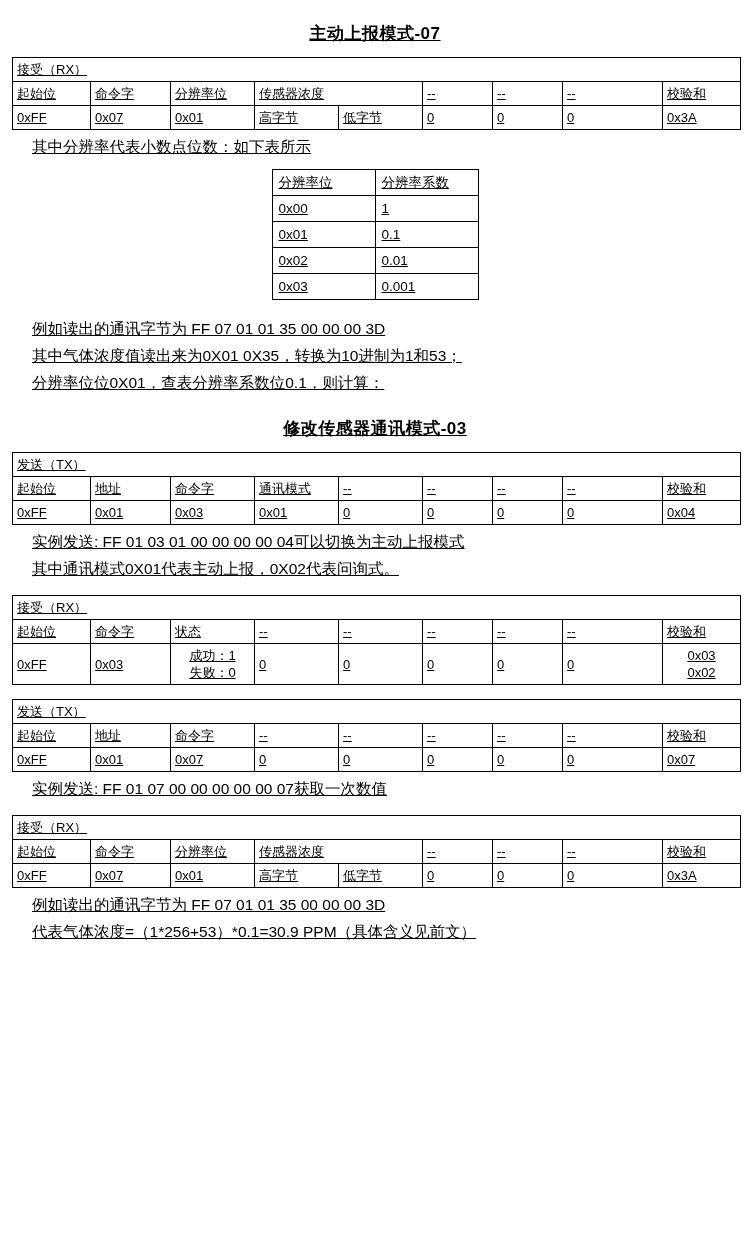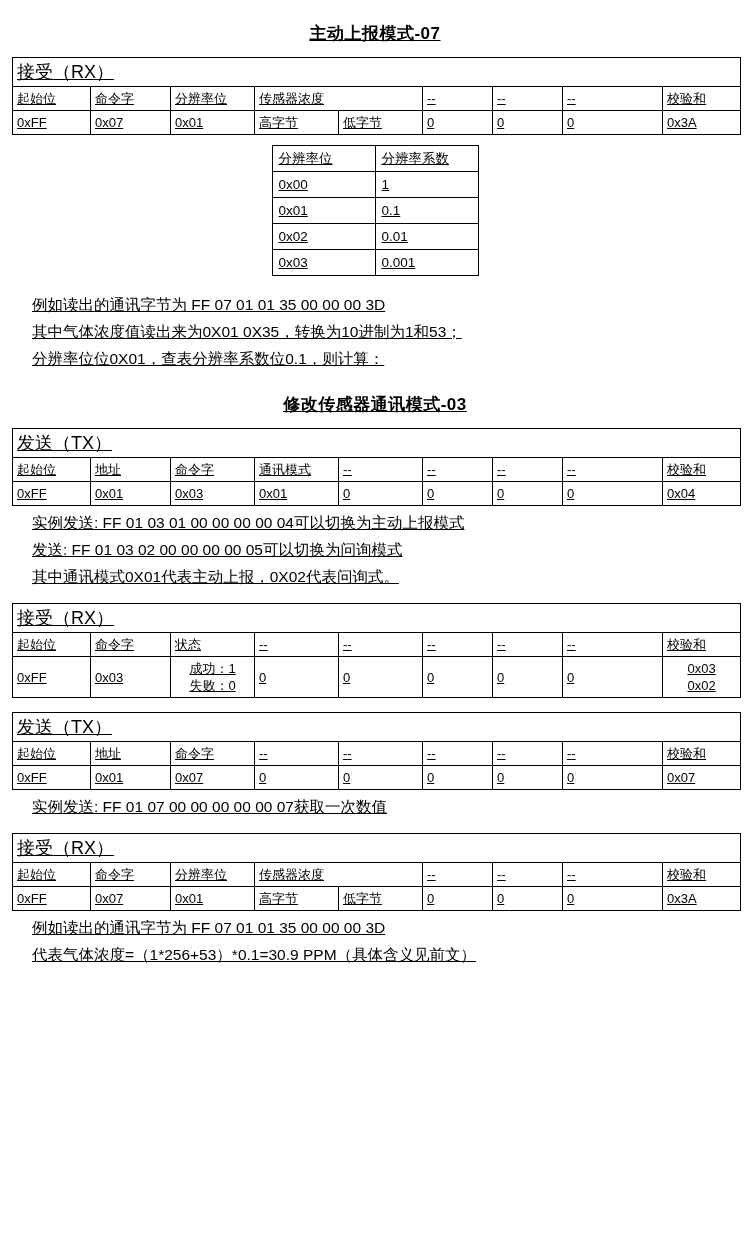--- a/index.html
+++ b/index.html
@@ -105,21 +105,21 @@
   table.frame td {
     border: 1px solid #000000;
     font-size: 13px;
     padding: 2px 4px;
     height: 19px;
     vertical-align: middle;
     white-space: nowrap;
     overflow: hidden;
   }
   table.frame td.head {
-    font-size: 18px;
+    font-size: 13px;
   }
   table.frame td.two-line {
     height: 36px;
     line-height: 17px;
     white-space: normal;
   }
   .cellwrap { display: block; text-align: center; }
 
   
   table.mini {
@@ -180,20 +180,21 @@
           <td>高字节</td>
           <td>低字节</td>
           <td>0</td>
           <td>0</td>
           <td>0</td>
           <td>0x3A</td>
         </tr>
       </tbody>
     </table>
 
+    <div class="para">其中分辨率代表小数点位数：如下表所示</div>
 
     <table class="mini">
       <colgroup>
           <col style="width:103px">
           <col style="width:103px">
         </colgroup>
       <tbody>
         <tr>
           <td>分辨率位</td>
           <td>分辨率系数</td>
@@ -260,21 +261,20 @@
           <td>0</td>
           <td>0</td>
           <td>0</td>
           <td>0</td>
           <td>0x04</td>
         </tr>
       </tbody>
     </table>
 
     <div class="para">实例发送: FF 01 03 01 00 00 00 00 04可以切换为主动上报模式</div>
-    <div class="para tight">发送: FF 01 03 02 00 00 00 00 05可以切换为问询模式</div>
     <div class="para tight">其中通讯模式0X01代表主动上报，0X02代表问询式。</div>
 
     <div class="gap-sm"></div>
 
     <table class="frame">
       <colgroup>
         <col style="width:78px">
           <col style="width:80px">
           <col style="width:84px">
         <col style="width:84px">

